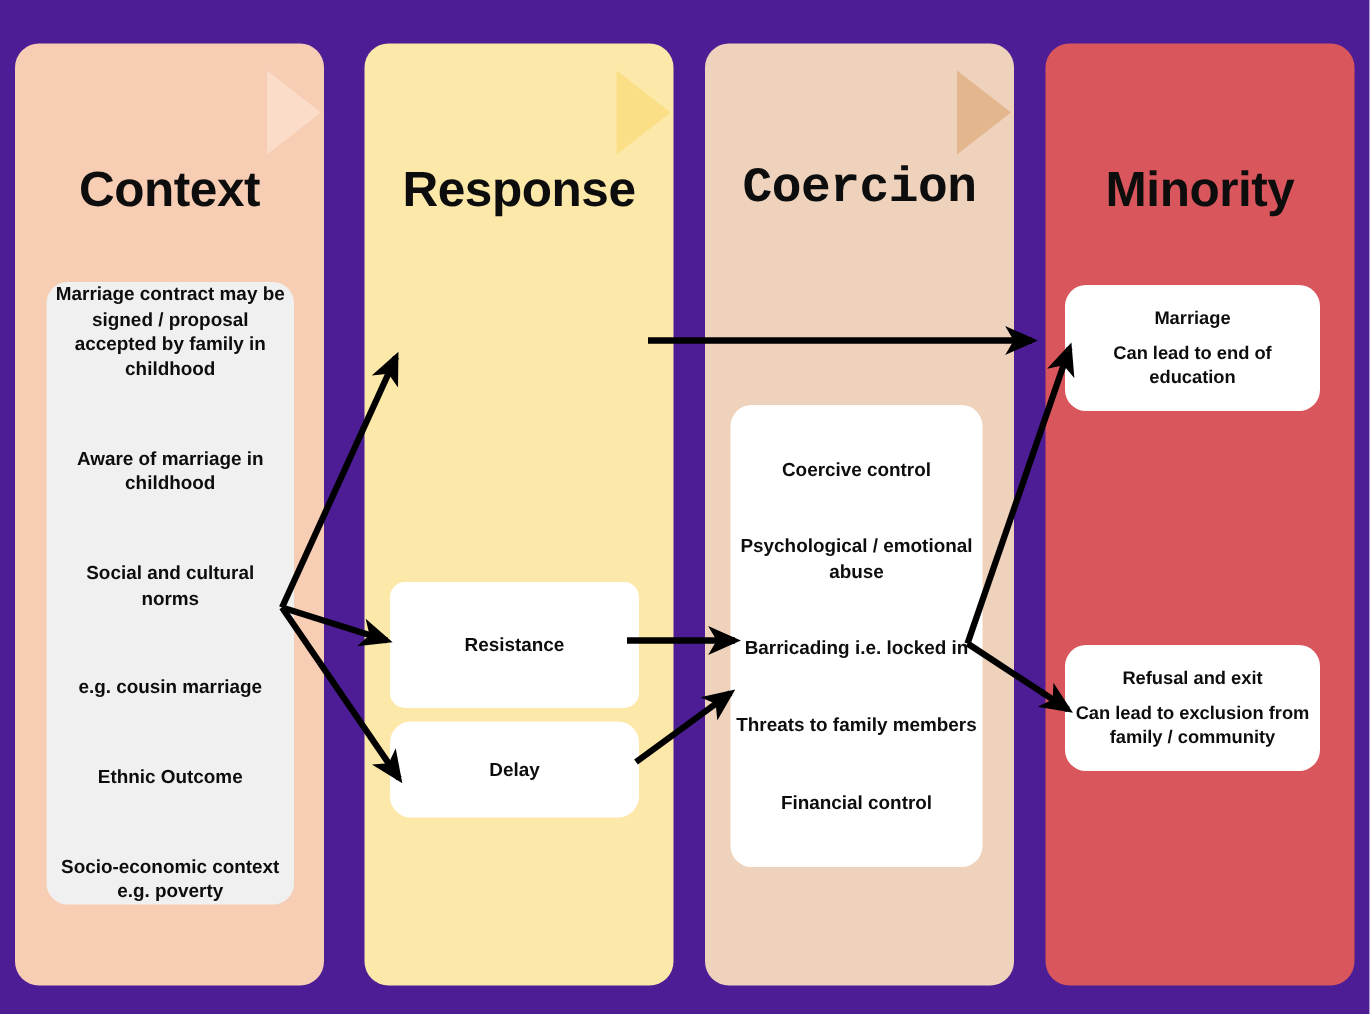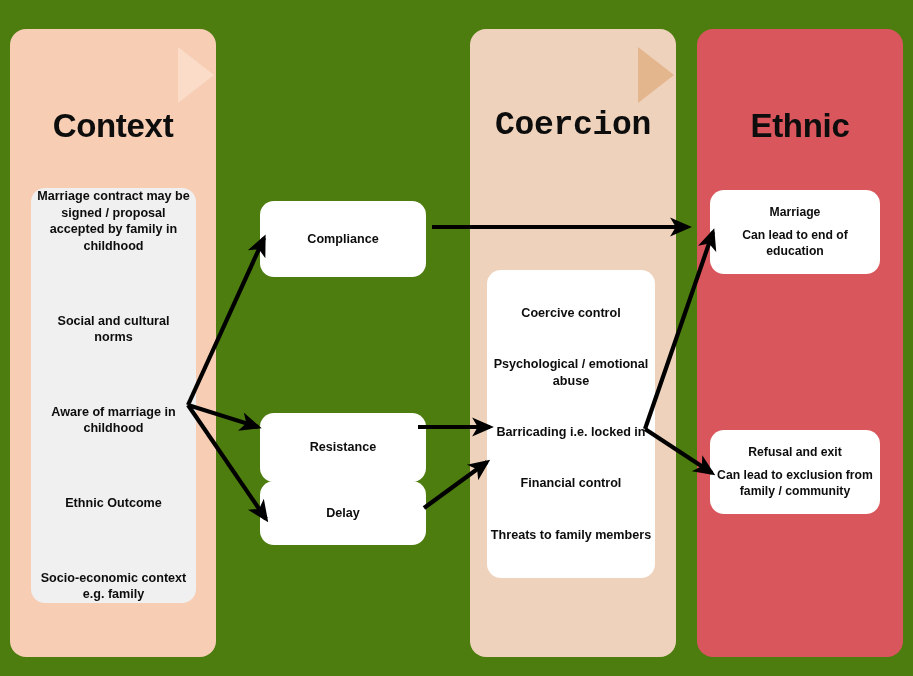--- a/index.html
+++ b/index.html
@@ -93,58 +93,60 @@
     left: 0;
     top: 0;
     width: 913px;
     height: 676px;
     pointer-events: none;
   }
 </style>
 </head>
 <body>
 
-<div id="canvas" style="background: #4d7c0f;">
+<div id="canvas" style="background: #4c1d95;">
 
   <div class="column" id="col-0" style="left: 10px; top: 29px; width: 206px; height: 628px; background: rgb(247, 205, 180);">
     <div class="tab-arrow" id="tab-0" style="left: 168px; top: 18px; border-left: 36px solid rgb(250, 220, 200);"></div>
     <div class="col-title" id="title-0" style="top: 80px; color: rgb(13, 13, 13);">Context</div>
   </div>
   <div class="panel panel-grey" id="panel-0" style="left: 31px; top: 188px; width: 165px; height: 415px; justify-content: space-between;">
     <div class="para">Marriage contract may be signed / proposal accepted by family in childhood</div>
+    <div class="para">Aware of marriage in childhood</div>
     <div class="para">Social and cultural norms</div>
-    <div class="para">Aware of marriage in childhood</div>
+    <div class="para">e.g. cousin marriage</div>
     <div class="para">Ethnic Outcome</div>
-    <div class="para">Socio-economic context e.g. family</div>
+    <div class="para">Socio-economic context e.g. poverty</div>
   </div>
 
-  <div class="panel panel-white" id="pill-0" style="left: 260px; top: 201px; width: 166px; height: 76px;">
-    <div class="pill-label">Compliance</div>
+  <div class="column" id="col-1" style="left: 243px; top: 29px; width: 206px; height: 628px; background: rgb(252, 232, 168);">
+    <div class="tab-arrow" id="tab-1" style="left: 168px; top: 18px; border-left: 36px solid rgb(251, 223, 134);"></div>
+    <div class="col-title" id="title-1" style="top: 80px; color: rgb(13, 13, 13);">Response</div>
   </div>
-  <div class="panel panel-white" id="pill-1" style="left: 260px; top: 413px; width: 166px; height: 69px;">
+  <div class="panel panel-white" id="pill-1" style="left: 260px; top: 388px; width: 166px; height: 84px; border-radius: 10px;">
     <div class="pill-label">Resistance</div>
   </div>
   <div class="panel panel-white" id="pill-2" style="left: 260px; top: 481px; width: 166px; height: 64px;">
     <div class="pill-label">Delay</div>
   </div>
 
   <div class="column" id="col-2" style="left: 470px; top: 29px; width: 206px; height: 628px; background: rgb(238, 210, 187);">
     <div class="tab-arrow" id="tab-2" style="left: 168px; top: 18px; border-left: 36px solid rgb(228, 182, 142);"></div>
     <div class="col-title" id="title-2" style="top: 80px; color: rgb(13, 13, 13); font-family: Liberation Mono, monospace;">Coercion</div>
   </div>
   <div class="panel panel-white" id="panel-2" style="left: 487px; top: 270px; width: 168px; height: 308px; justify-content: space-evenly;">
     <div class="coercion-item">Coercive control</div>
     <div class="coercion-item">Psychological / emotional abuse</div>
     <div class="coercion-item">Barricading i.e. locked in</div>
+    <div class="coercion-item">Threats to family members</div>
     <div class="coercion-item">Financial control</div>
-    <div class="coercion-item">Threats to family members</div>
   </div>
 
   <div class="column" id="col-3" style="left: 697px; top: 29px; width: 206px; height: 628px; background: rgb(217, 86, 92);">
-    <div class="col-title" id="title-3" style="top: 80px; color: rgb(13, 13, 13);">Ethnic</div>
+    <div class="col-title" id="title-3" style="top: 80px; color: rgb(13, 13, 13);">Minority</div>
   </div>
   <div class="panel panel-white" id="outbox-1" style="left: 710px; top: 430px; width: 170px; height: 84px; justify-content: center; row-gap: 6px;">
     <div class="outcome-line">Refusal and exit</div>
     <div class="outcome-line">Can lead to exclusion from family / community</div>
   </div>
   <div class="panel panel-white" id="outbox-0" style="left: 710px; top: 190px; width: 170px; height: 84px; justify-content: center; row-gap: 6px;">
     <div class="outcome-line">Marriage</div>
     <div class="outcome-line">Can lead to end of education</div>
   </div>
 

